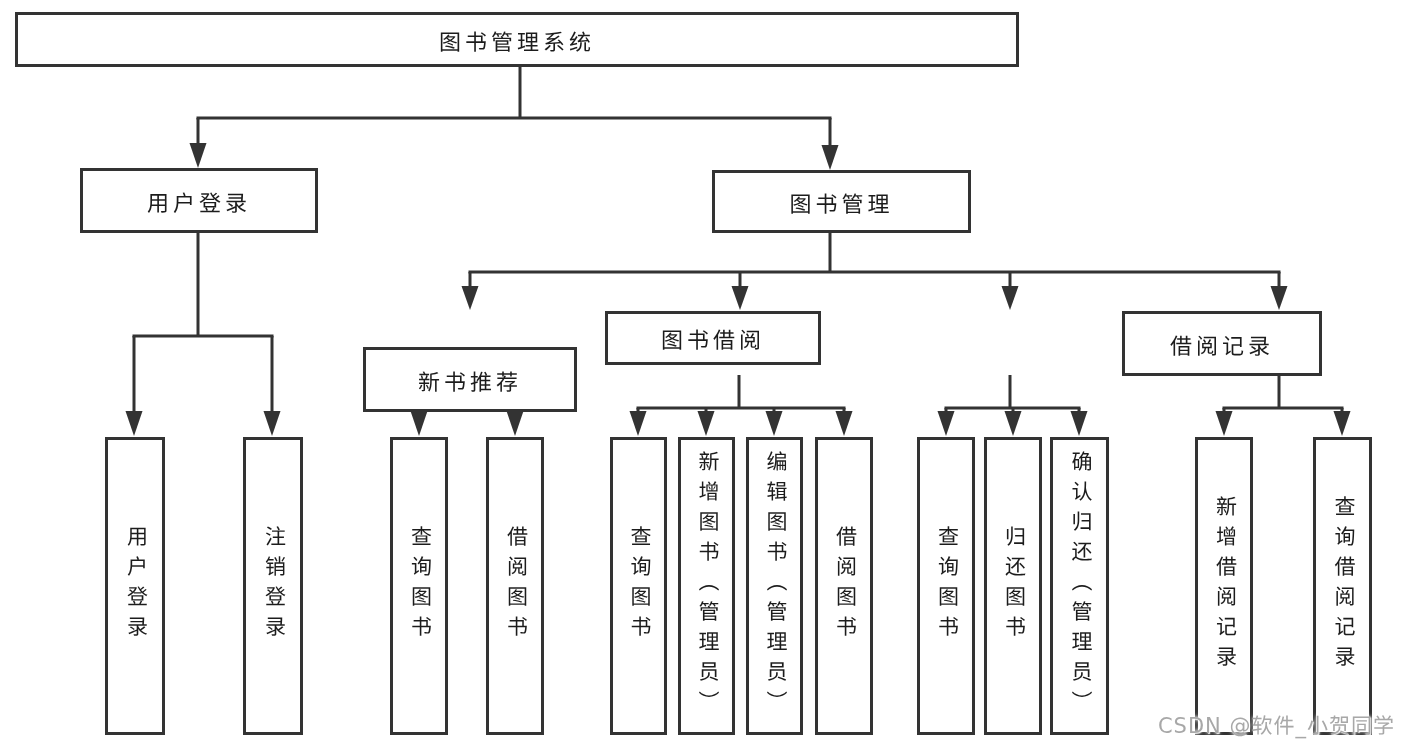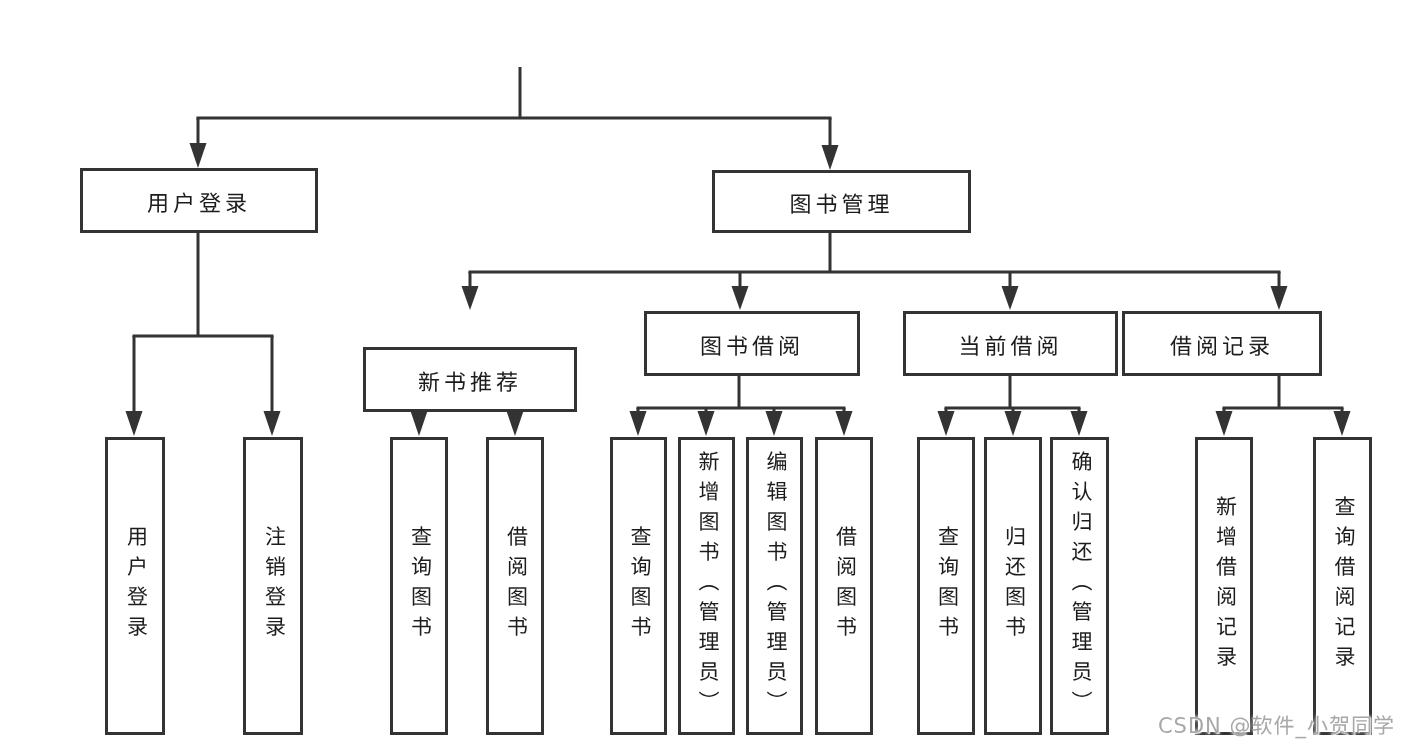--- a/index.html
+++ b/index.html
@@ -142,36 +142,36 @@
     <g>
       <line x1="1279" y1="375" x2="1279" y2="408"></line>
       <line x1="1222.5" y1="408" x2="1343.5" y2="408"></line>
       <line x1="1224" y1="408" x2="1224" y2="413"></line>
       <polygon points="1224,436 1215.5,411 1232.5,411"></polygon>
       <line x1="1342" y1="408" x2="1342" y2="413"></line>
       <polygon points="1342,436 1333.5,411 1350.5,411"></polygon>
     </g>
   </svg>
 
+  <div class="node hnode" style="left:15px;top:12px;width:1004px;height:55px;">
+    <span>图书管理系统</span>
+  </div>
 
   <div class="node hnode" style="left:80px;top:168px;width:238px;height:65px;">
     <span>用户登录</span>
   </div>
   <div class="node hnode" style="left:712px;top:170px;width:259px;height:63px;">
     <span>图书管理</span>
   </div>
 
   <div class="node hnode" style="left:363px;top:311px;width:214px;height:65px;margin-top:36px;">
     <span>新书推荐</span>
   </div>
-  <div class="node hnode" style="left:644px;top:311px;width:216px;height:65px;">
+  <div class="node hnode" style="left:605px;top:311px;width:216px;height:54px;">
     <span>图书借阅</span>
-  </div>
-  <div class="node hnode" style="left:903px;top:311px;width:215px;height:65px;">
-    <span>当前借阅</span>
   </div>
   <div class="node hnode" style="left:1122px;top:311px;width:200px;height:65px;justify-content:center;">
     <span>借阅记录</span>
   </div>
 
   <div class="node vnode" style="left:105px;top:437px;width:60px;height:298px;">
     <span>用户登录</span>
   </div>
   <div class="node vnode" style="left:243px;top:437px;width:60px;height:298px;">
     <span>注销登录</span>

